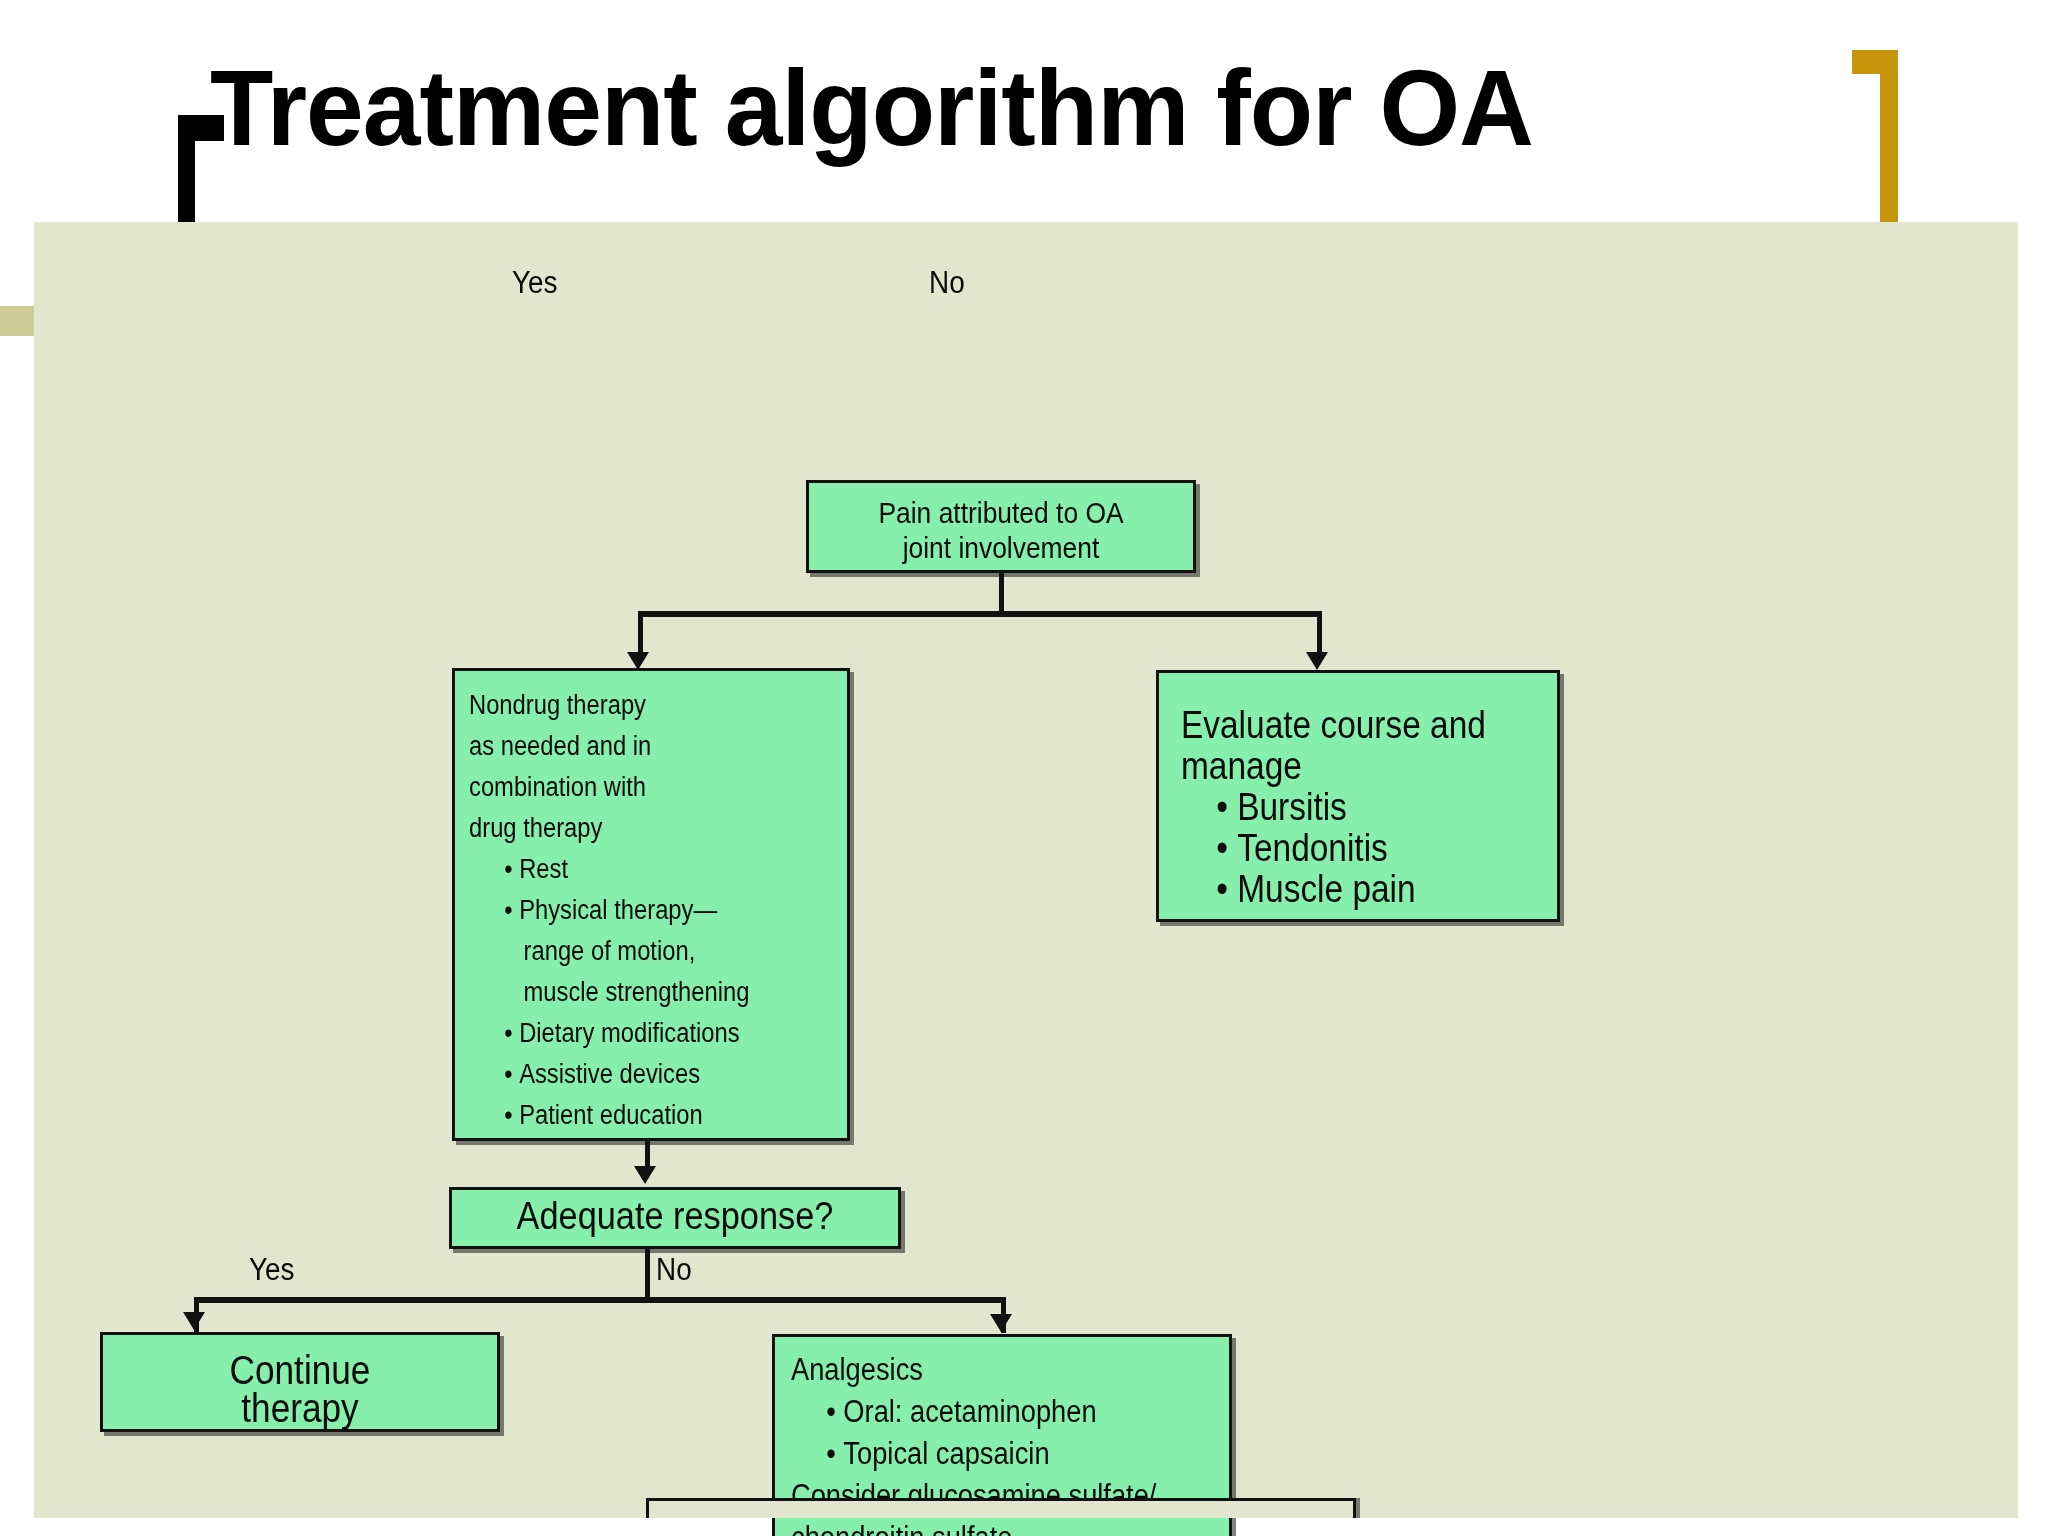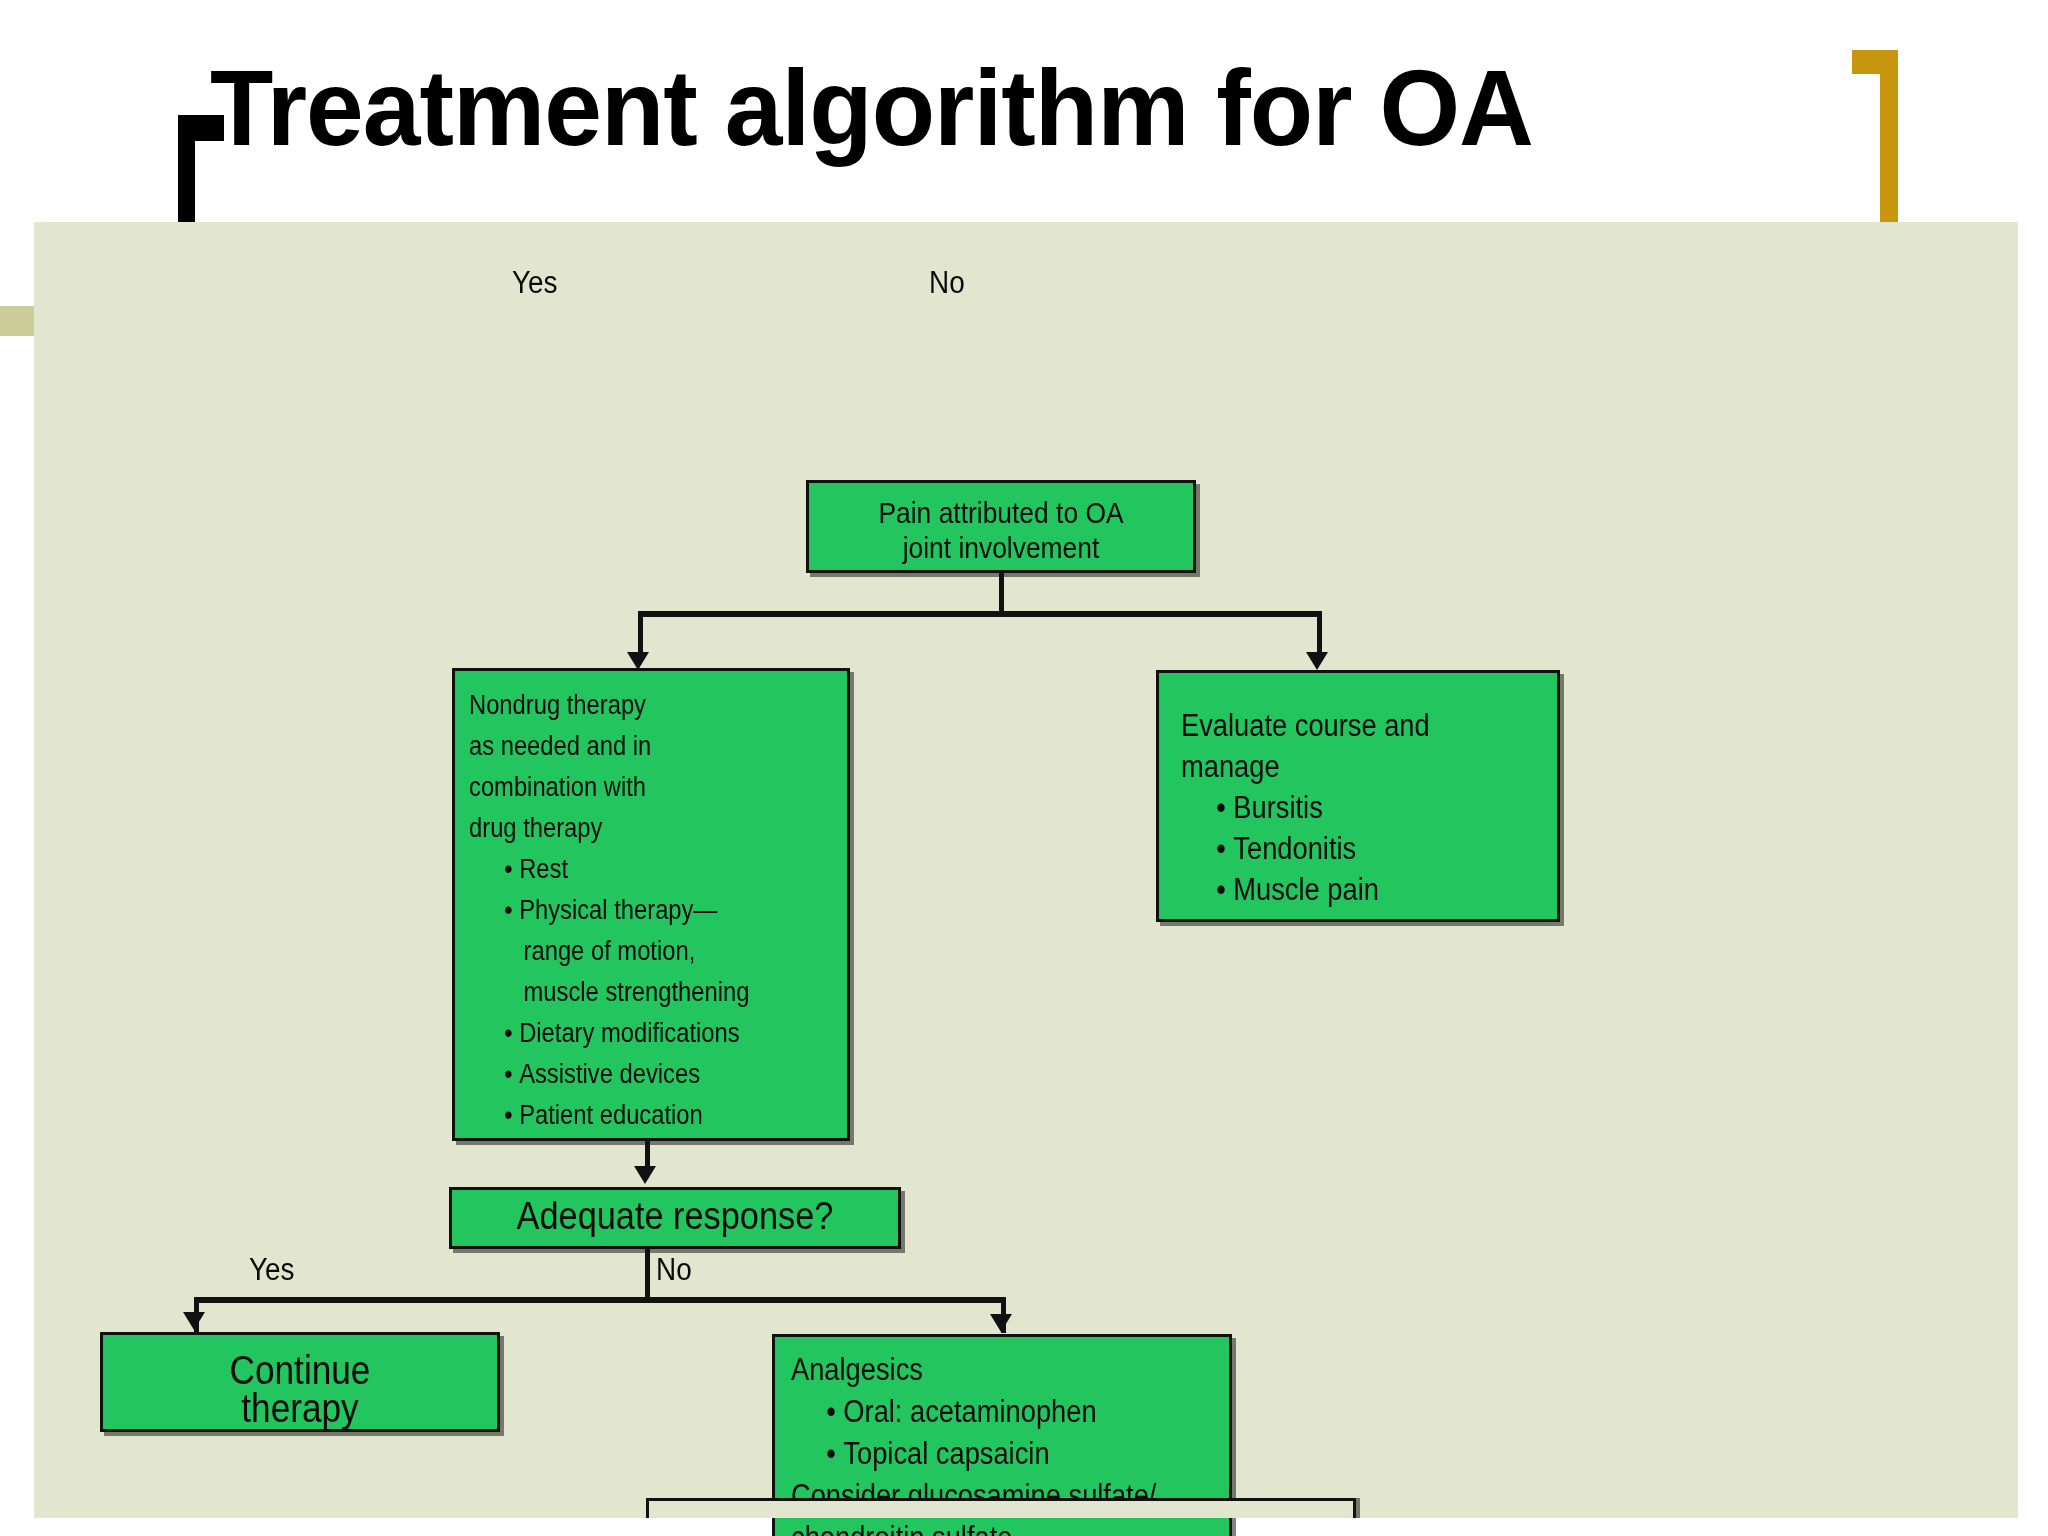--- a/index.html
+++ b/index.html
@@ -82,21 +82,21 @@
     left: 34px;
     top: 222px;
     width: 1984px;
     height: 1296px;
     background: #E3E6CE;
   }
 
   
   .fc-box {
     position: absolute;
-    background: #22c55e;
+    background: #86efac;
     border: 3px solid #111111;
     box-shadow: 4px 4px 0 0 rgba(30,30,25,0.55);
     box-sizing: border-box;
     color: #0b0b0b;
     font-family: "Liberation Sans", sans-serif;
   }
   .fc-box .ln {
     display: block;
     white-space: nowrap;
     transform: scaleX(0.88);
@@ -150,21 +150,21 @@
   }
   #box-nondrug {
     left: 418px; top: 446px; width: 398px; height: 473px;
     padding: 14px 16px 0 14px;
     font-size: 27px;
     line-height: 41px;
   }
   #box-evaluate {
     left: 1122px; top: 448px; width: 404px; height: 252px;
     padding: 32px 0 0 22px;
-    font-size: 31px;
+    font-size: 38px;
     line-height: 41px;
   }
   #box-adequate-1 {
     left: 415px; top: 965px; width: 452px; height: 62px;
     padding-top: 4px;
     font-size: 39px;
   }
   #box-continue {
     left: 66px; top: 1110px; width: 400px; height: 100px;
     padding-top: 16px;

